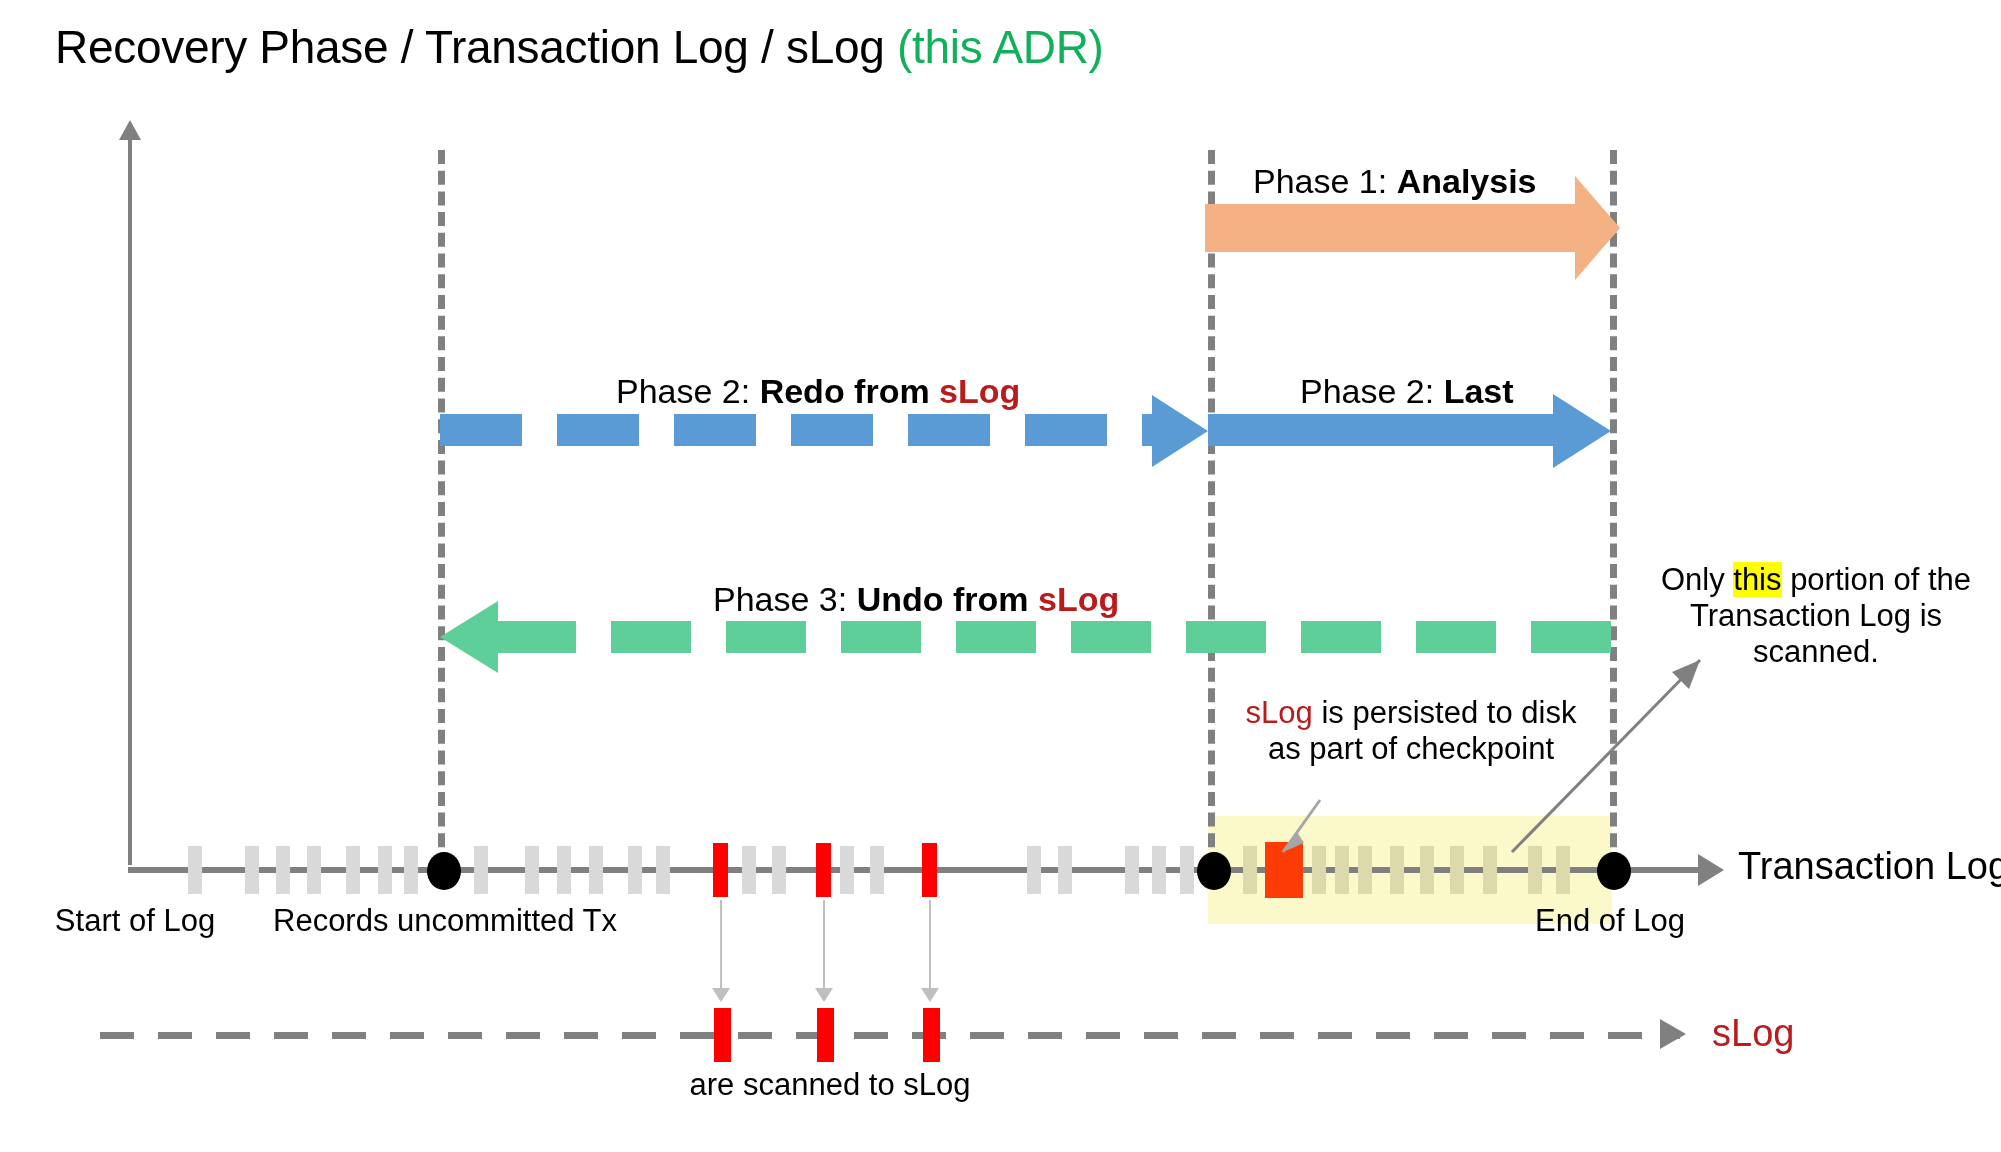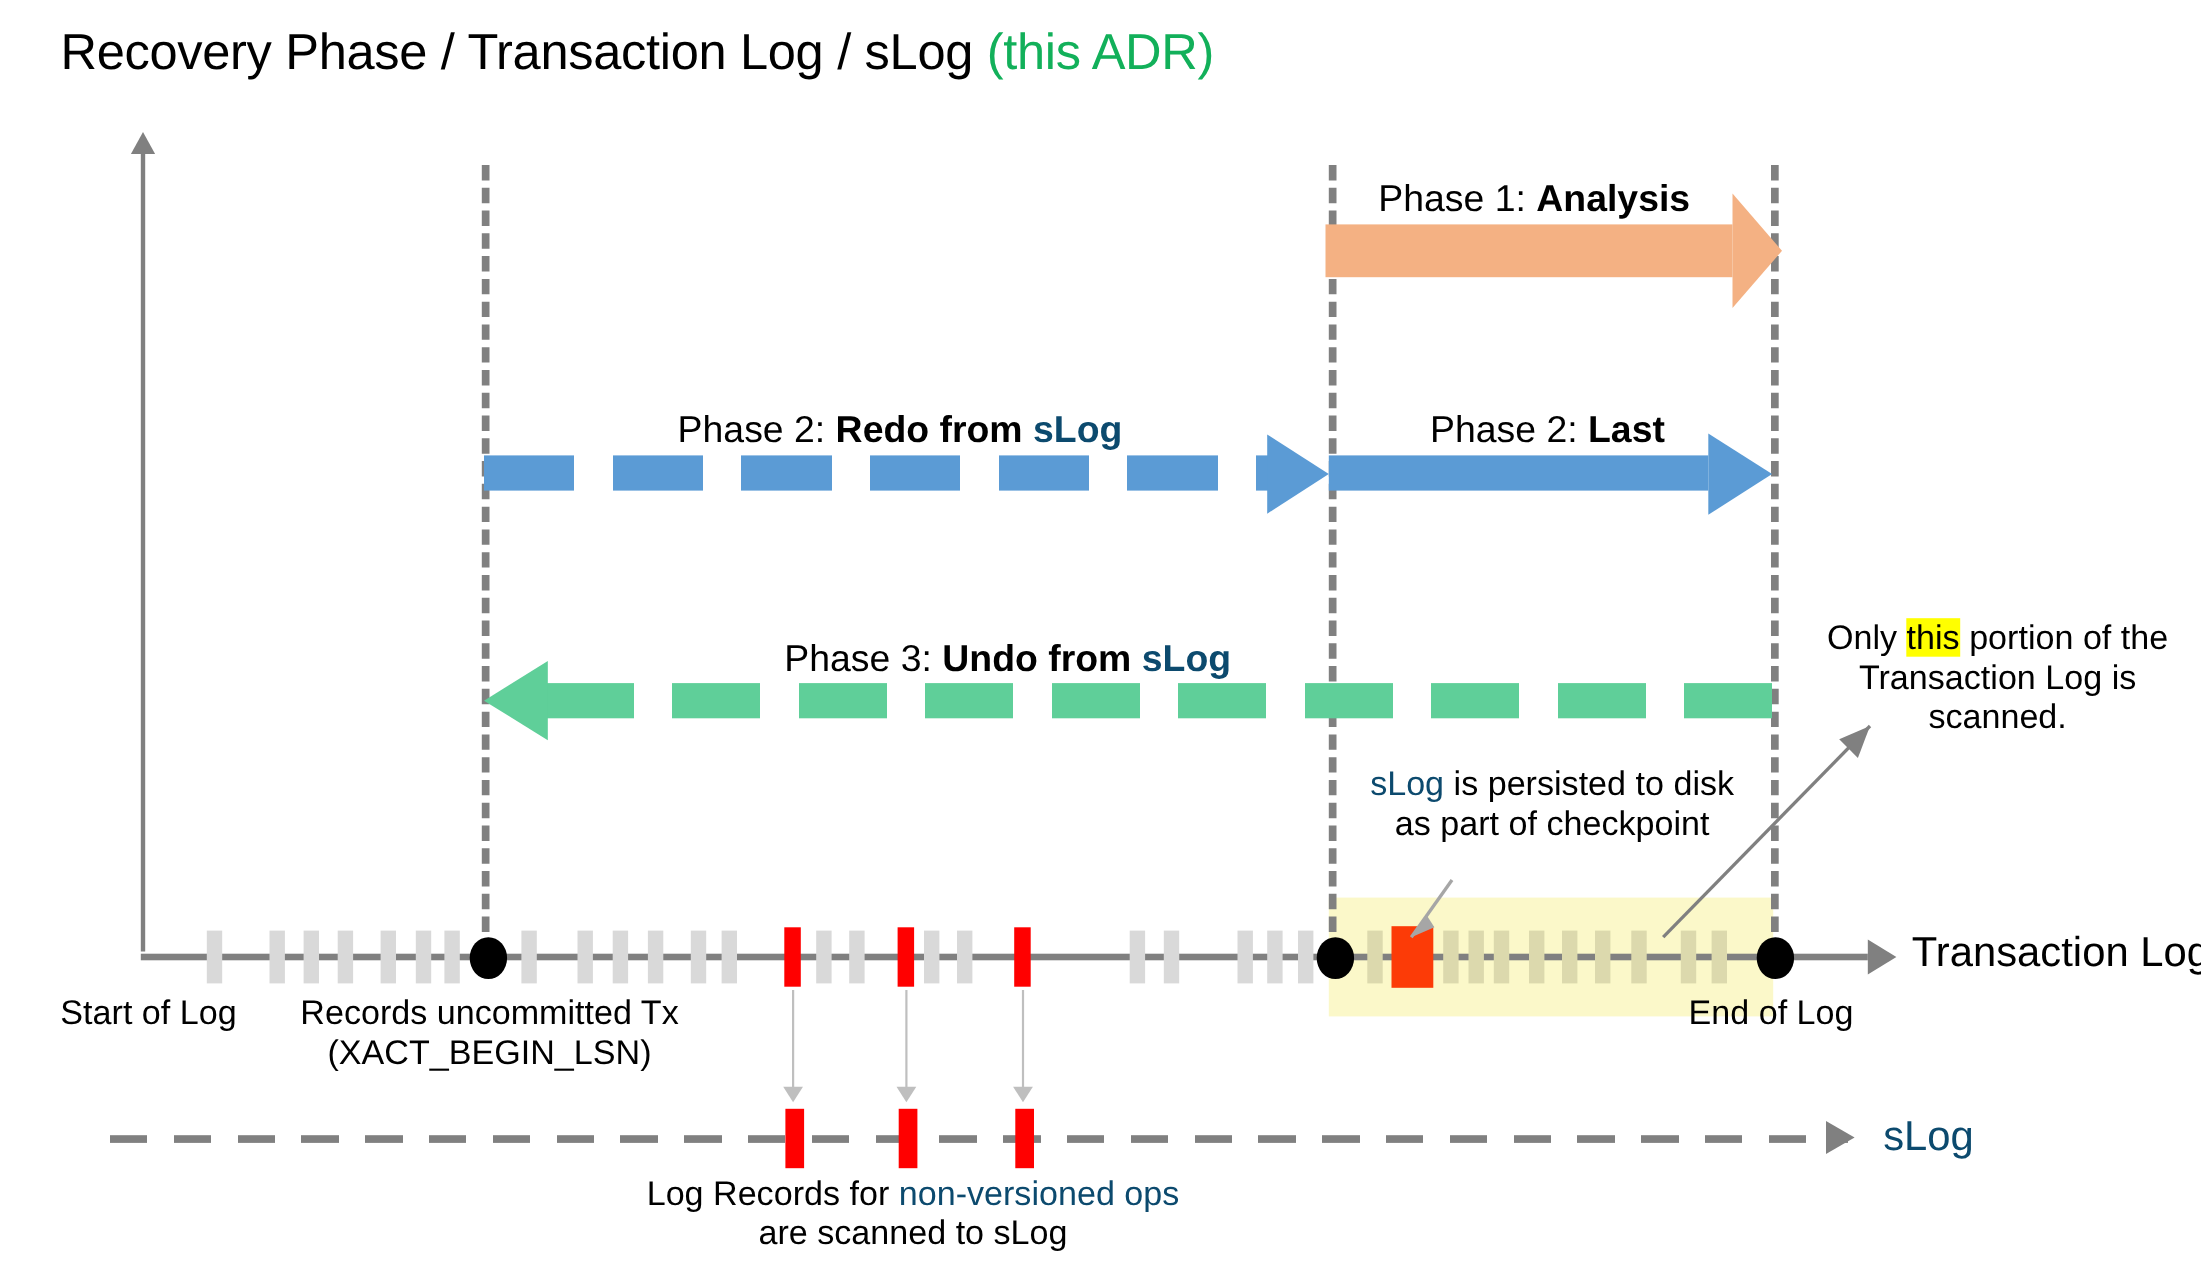--- a/index.html
+++ b/index.html
@@ -45,21 +45,21 @@
   .slog-tick{top:1008px;width:17px;height:54px;background:#ff0000;}
 
   
   .conn{width:2px;background:#bfbfbf;}
   .conn-head{width:0;height:0;border-left:9px solid transparent;
       border-right:9px solid transparent;border-top:14px solid #bfbfbf;}
 
   
   .lbl{position:absolute;font-size:31px;line-height:1.16;color:#000;}
   .ctr{text-align:center;}
-  .red{color:#0c4a6e;}
+  .red{color:#b91c1c;}
   .ital{font-style:italic;}
   .hly{background:#ffff00;}
   .phase-lbl{position:absolute;font-size:34px;white-space:nowrap;}
   .phase-lbl b{font-weight:bold;}
   .axis-name{position:absolute;font-size:38px;white-space:nowrap;}
 
   
   svg.overlay{position:absolute;left:0;top:0;width:2001px;height:1152px;
      pointer-events:none;}
 </style>
@@ -179,21 +179,20 @@
 </div>
 
 <div class="lbl ctr" style="left:1636px;top:562px;width:360px;">
   <span>Only </span><span class="hly">this</span><span> portion of the Transaction Log is scanned.</span>
 </div>
 
 <div class="lbl ctr" style="left:15px;top:903px;width:240px;">Start of Log</div>
 
 <div class="lbl ctr" style="left:255px;top:903px;width:380px;">
   <div>Records uncommitted Tx</div>
-  <div>(XACT_BEGIN_LSN)</div>
 </div>
 
 <div class="lbl ctr" style="left:1070px;top:903px;width:300px;">
 </div>
 
 <div class="lbl ctr" style="left:1490px;top:903px;width:240px;">End of Log</div>
 
 <div class="abs conn" style="left:720px;top:900px;height:90px;"></div>
 <div class="abs conn-head" style="left:712px;top:988px;"></div>
 <div class="abs conn" style="left:823px;top:900px;height:90px;"></div>
@@ -202,17 +201,14 @@
 <div class="abs conn-head" style="left:921px;top:988px;"></div>
 
 <div class="abs slog-line" style="width:1580px;"></div>
 <div class="abs slog-head" style="left:1660px;"></div>
 <div class="abs slog-tick" style="left:714px;"></div>
 <div class="abs slog-tick" style="left:817px;"></div>
 <div class="abs slog-tick" style="left:923px;"></div>
 <div class="abs axis-name red" style="left:1712px;top:1012px;">sLog</div>
 
 <div class="lbl ctr" style="left:545px;top:1067px;width:570px;">
-  <div>
-    <span>Log Records for </span><span class="red">non-versioned ops</span>
-  </div>
   <div> are scanned to sLog</div>
 </div>
 
 </body></html>

